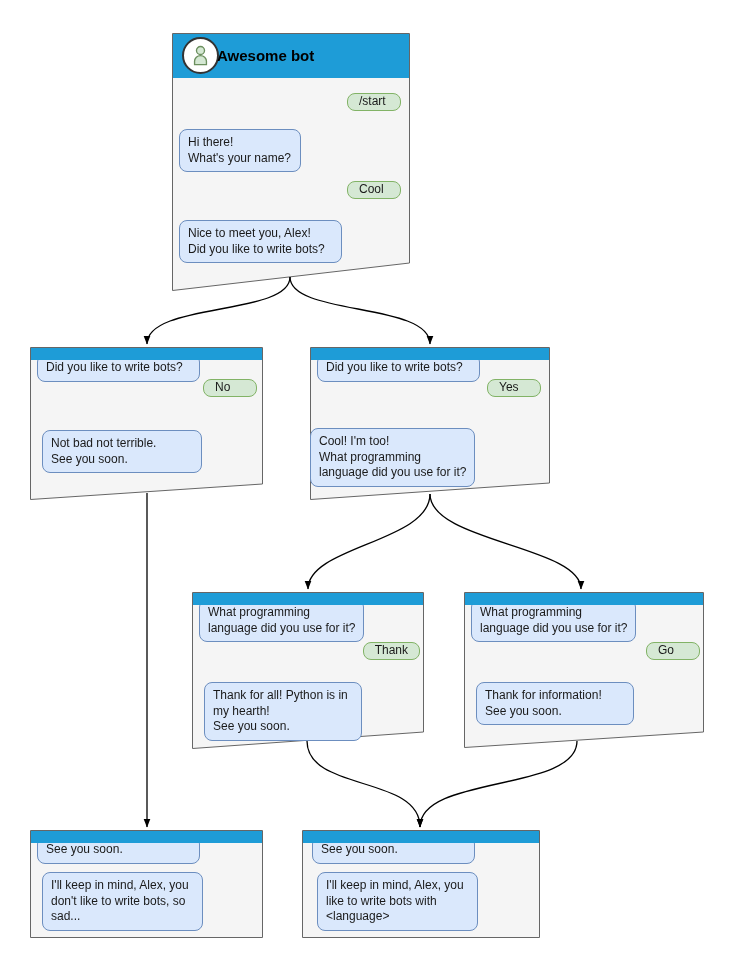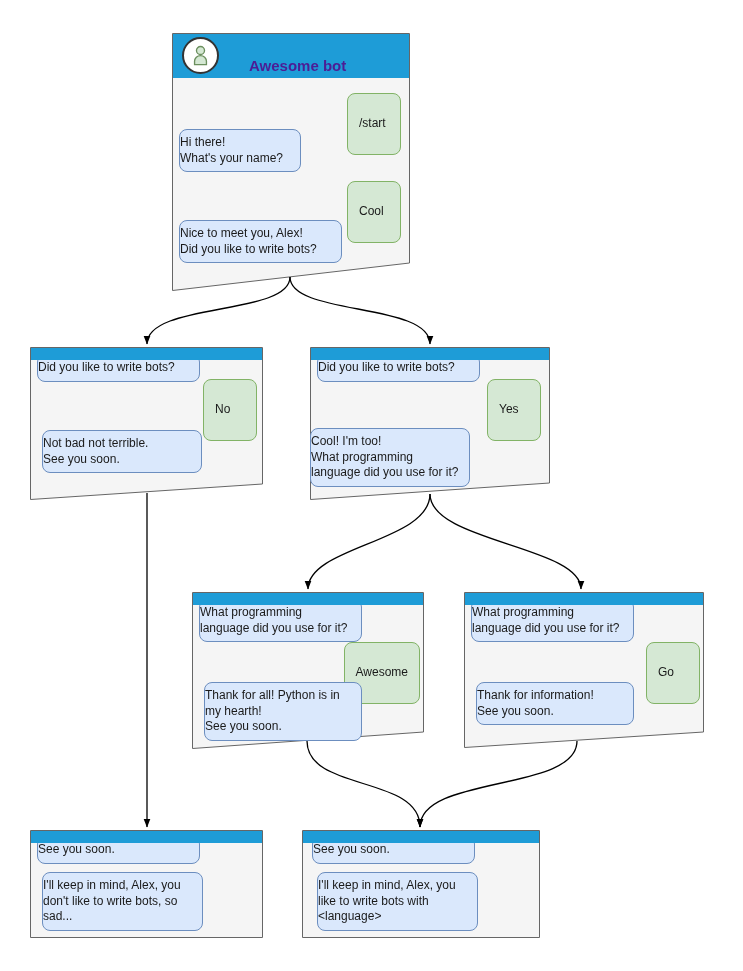--- a/index.html
+++ b/index.html
@@ -28,29 +28,29 @@
   .strip{
     position:absolute;left:1px;top:1px;right:1px;height:12px;
     background:var(--header-blue);z-index:2;
   }
   .avatar{
     position:absolute;left:9px;top:3px;width:37px;height:37px;
     background:#ffffff;border:2px solid #333333;border-radius:50%;
     display:flex;align-items:center;justify-content:center;
   }
   .title{
-    position:absolute;left:76px;top:0;height:44px;line-height:44px;
-    color:#4c1d95;font-size:15px;font-weight:bold;margin-top:10px;
+    position:absolute;left:44px;top:0;height:44px;line-height:44px;
+    color:#000000;font-size:15px;font-weight:bold;
   }
   .bubble{
     position:absolute;z-index:1;white-space:pre;
-    font-size:12px;line-height:1.3;padding:5px 0;border-radius:8px;
+    font-size:12px;line-height:1.3;padding:5px 8px;border-radius:8px;
   }
   .bot{background:var(--bot-bubble-bg);border:1px solid var(--bot-bubble-border)}
-  .user{background:var(--user-bubble-bg);border:1px solid var(--user-bubble-border);padding:22px 11px;min-width:54px}
+  .user{background:var(--user-bubble-bg);border:1px solid var(--user-bubble-border);padding:0 11px;min-width:54px}
   .arrows{position:absolute;left:0;top:0;z-index:5;pointer-events:none}
   .arrow{stroke:var(--arrow-color);stroke-width:1.3;fill:none}
 </style>
 </head>
 <body>
 
 <div class="window" style="left:172px;top:33px;width:238px;height:258px">
   <svg class="frame" width="238" height="258">
     <polygon points="0.5,0.5 237.5,0.5 237.5,230 0.5,257.5" style="fill:var(--window-bg);stroke:var(--window-border)"></polygon>
   </svg>
@@ -93,21 +93,21 @@
 language did you use for it?</div>
   <div class="strip"></div>
 </div>
 
 <div class="window" style="left:192px;top:592px;width:232px;height:157px">
   <svg class="frame" width="232" height="157">
     <polygon points="0.5,0.5 231.5,0.5 231.5,140 0.5,156.5" style="fill:var(--window-bg);stroke:var(--window-border)"></polygon>
   </svg>
   <div class="bubble bot" style="top:7px;left:7px;min-width:163px">What programming
 language did you use for it?</div>
-  <div class="bubble user" style="top:50px;right:4px">Awesome</div>
+  <div class="bubble user" style="top:50px;right:4px">Thank</div>
   <div class="bubble bot" style="top:90px;left:12px;min-width:158px">Thank for all! Python is in
 my hearth!
 See you soon.</div>
   <div class="strip"></div>
 </div>
 
 <div class="window" style="left:464px;top:592px;width:240px;height:156px">
   <svg class="frame" width="240" height="156">
     <polygon points="0.5,0.5 239.5,0.5 239.5,140 0.5,155.5" style="fill:var(--window-bg);stroke:var(--window-border)"></polygon>
   </svg>

